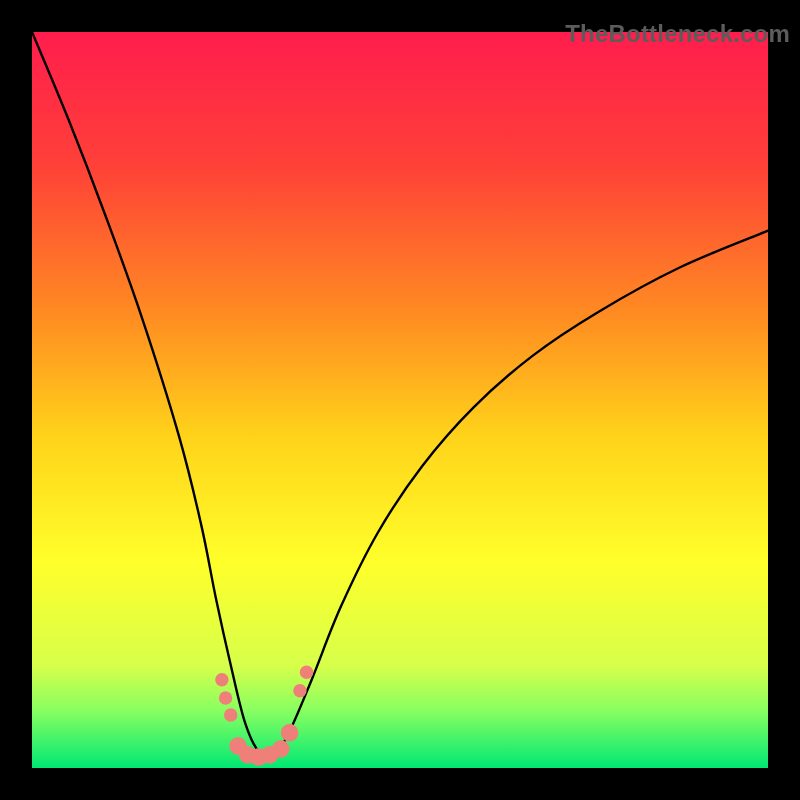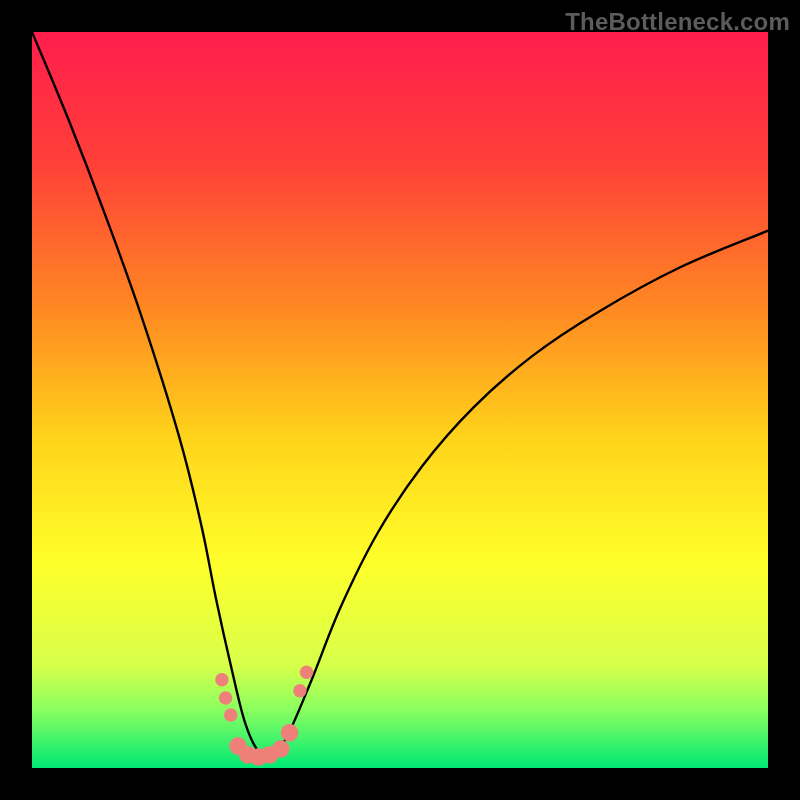--- a/index.html
+++ b/index.html
@@ -10,21 +10,21 @@
     background: #000;
     overflow: hidden;
   }
   .stage {
     position: relative;
     width: 800px;
     height: 800px;
   }
   .watermark {
     position: absolute;
-    top: 8px;
+    top: 20px;
     right: 10px;
     font-family: Arial, Helvetica, sans-serif;
     font-size: 24px;
     font-weight: 600;
     color: #5c5c5c;
     letter-spacing: 0.2px;
     z-index: 5;
     text-align: center;
   }
   .plot-wrap {

